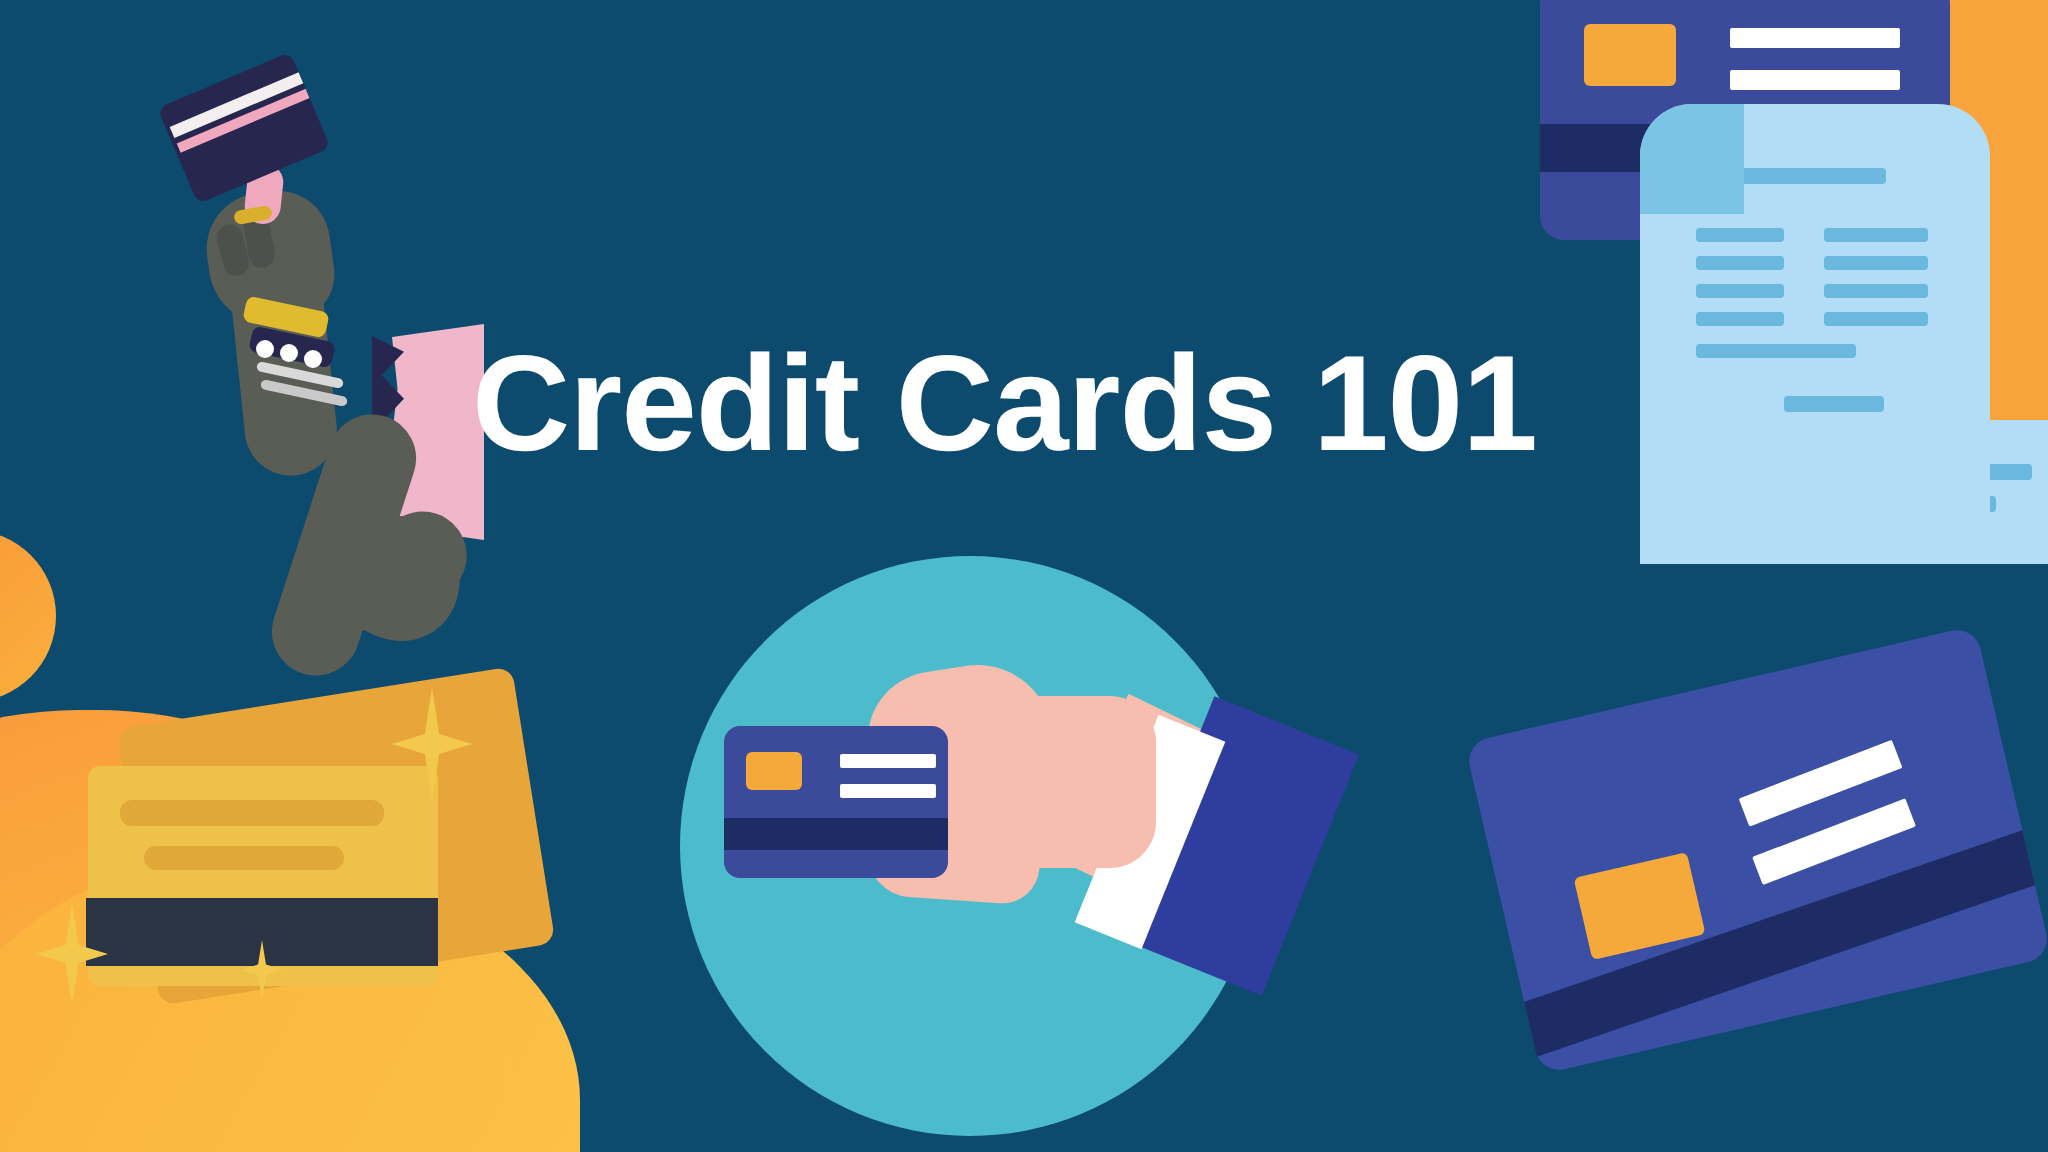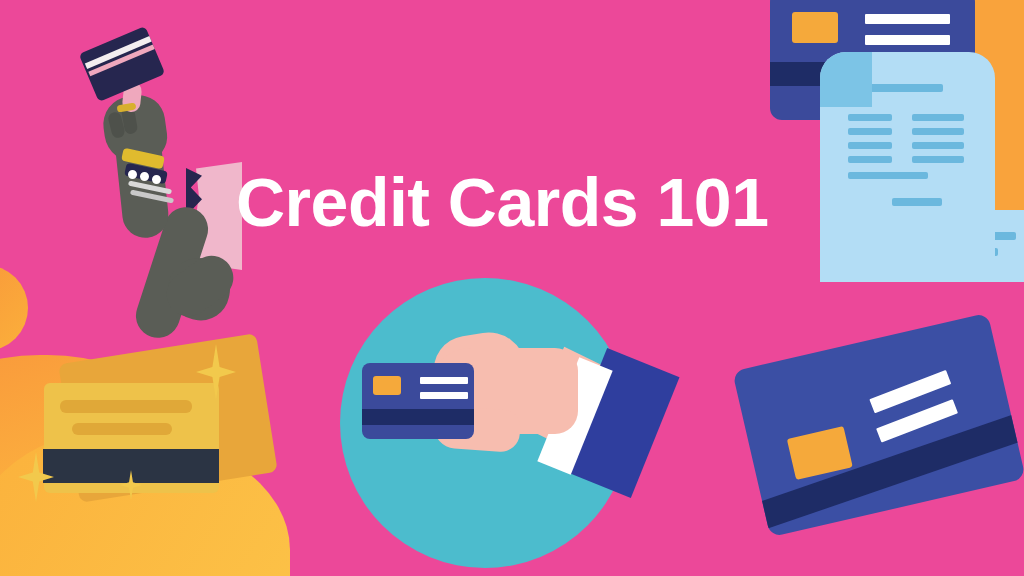--- a/index.html
+++ b/index.html
@@ -2,21 +2,21 @@
 <html><head>
 <meta charset="utf-8">
 <style>
   html,body{margin:0;padding:0;}
   body{
     width:1024px;height:576px;overflow:hidden;
     font-family:"Liberation Sans","DejaVu Sans",sans-serif;
   }
   #stage{
     position:relative;width:1024px;height:576px;overflow:hidden;
-    background:#ec4899;
+    background:#0c4a6e;
     text-decoration:underline;
   }
   .layer{position:absolute;}
 
   
   .orange-circle-tr{
     left:830px;top:-95px;width:360px;height:360px;border-radius:50%;
     background:#f9a33c;
   }
   .orange-circle-left{

